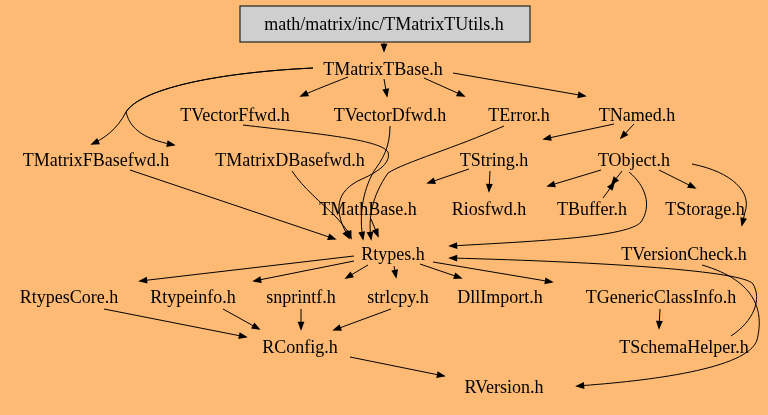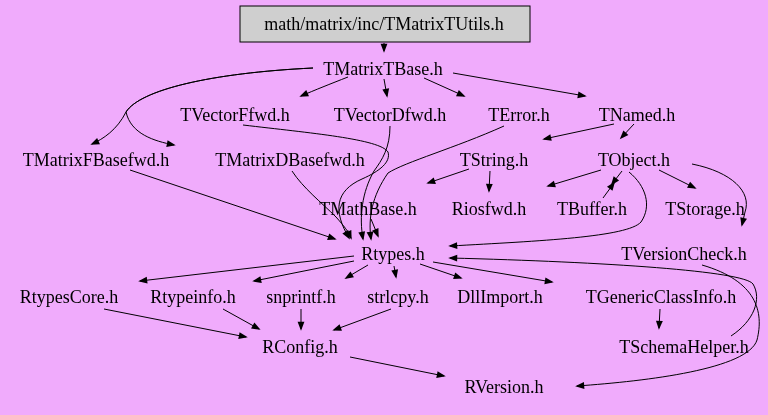--- a/index.html
+++ b/index.html
@@ -3,21 +3,21 @@
 <meta charset="utf-8">
 <style>
   html,body{margin:0;padding:0;background:#ffffff;}
   #stage{position:relative;width:768px;height:415px;background:#ffffff;overflow:hidden;}
   svg{display:block;}
   text{font-family:"Liberation Serif","DejaVu Serif",serif;}
 </style>
 </head>
 <body>
 
-<div id="stage" style="background: #f0abfc;">
+<div id="stage" style="background: #fdba74;">
   <svg id="graph" width="768" height="415" viewBox="0 0 768 415" xmlns="http://www.w3.org/2000/svg">
     <defs>
       <marker id="arrow" viewBox="0 0 10 10" refX="8" refY="5" markerWidth="11" markerHeight="9" orient="auto">
         <path d="M0,1.2 L10,5 L0,8.8 z" fill="#000000"></path>
       </marker>
     </defs>
     <g id="edges-layer">
         <path d="M384,43 L384,51" fill="none" stroke="#000000" stroke-width="1" marker-end="url(#arrow)"></path>
         <path d="M348,77 C330,84 315,90 301,96" fill="none" stroke="#000000" stroke-width="1" marker-end="url(#arrow)"></path>
         <path d="M384,79 L387,96" fill="none" stroke="#000000" stroke-width="1" marker-end="url(#arrow)"></path>

